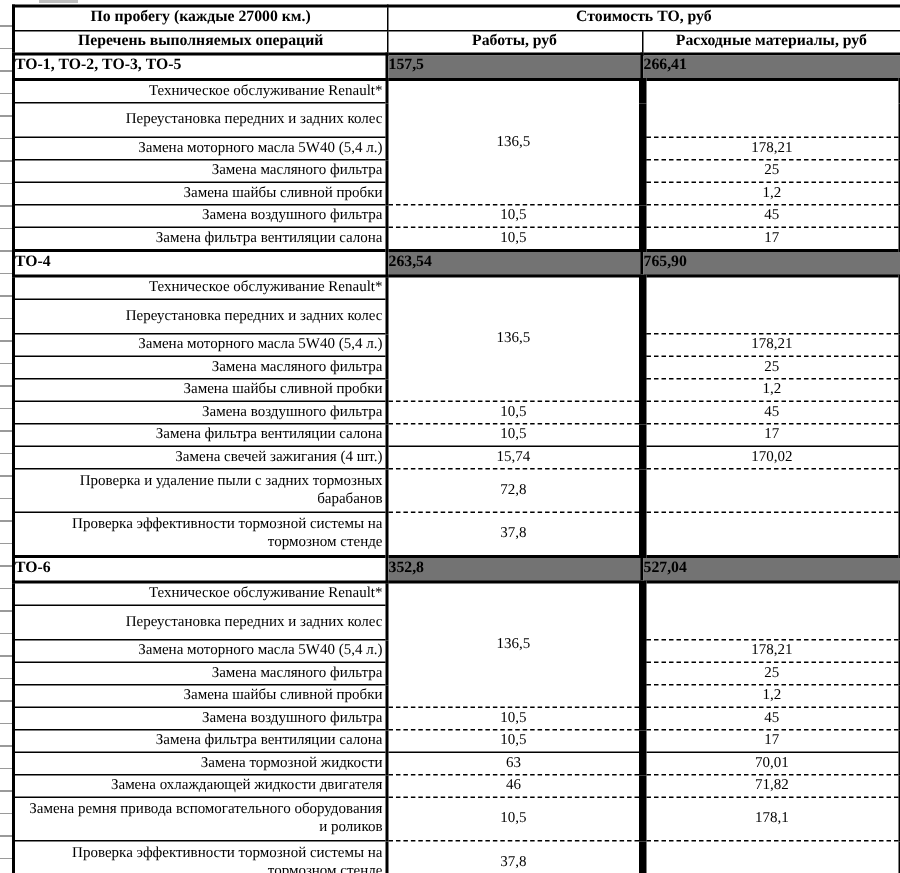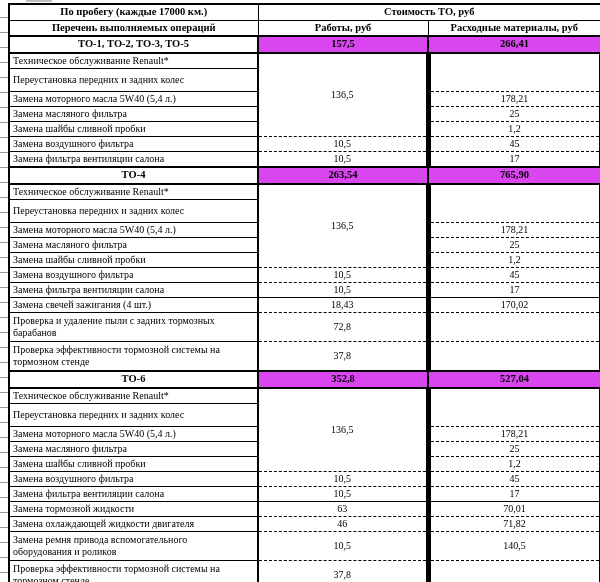--- a/index.html
+++ b/index.html
@@ -19,30 +19,30 @@
     width:592px;height:577px;
     border:2px solid #000;background:#fff;
   }
   col.c1{width:249px}col.c2{width:170px}col.c3{width:173px}
   td{padding:0;overflow:hidden;font-size:10px;line-height:1.18;vertical-align:middle}
   
   tr.rh1>td,tr.rh2>td{font-weight:bold;text-align:center;border:1px solid #000;font-size:10.5px}
   tr.rh1>td{height:15px}
   tr.rh2>td{height:14px}
   
-  tr.sec>td{border:2px solid #000;font-weight:bold;text-align:center;height:15px;font-size:10.5px}
-  td.sv{background:#d946ef}
+  tr.sec>td{border:2px solid #000;font-weight:bold;text-align:left;height:15px;font-size:10.5px}
+  td.sv{background:#737373}
   td.st{background:#fff}
   
   tr.std>td{height:12px}
   tr.tall>td{height:20px}
   tr.two>td{height:26px}
   td.lbl{
     border:1px solid #000;border-right:2px solid #000;
-    text-align:left;padding:1px 13px 1px 3px;
+    text-align:right;padding:1px 2px 1px 3px;
   }
   td.val{text-align:center;border-left:1px solid #000;border-right:5px solid #000000}
   td.bt-d{border-top:1px dashed #000}
   td.bt-s{border-top:1px solid #000}
 </style>
 </head>
 <body>
 
 <div class="artifact"></div>
 
@@ -51,21 +51,21 @@
 
   <table class="maint">
     <colgroup>
         <col class="c1">
         <col class="c2">
         <col class="c3">
       </colgroup>
 
     <tbody>
         <tr class="rh1">
-      <td>По пробегу (каждые 17000 км.)</td>
+      <td>По пробегу (каждые 27000 км.)</td>
       <td colspan="2">Стоимость ТО, руб</td>
     </tr>
     <tr class="rh2">
       <td>Перечень выполняемых операций</td>
       <td>Работы, руб</td>
       <td>Расходные материалы, руб</td>
     </tr>
 
     <tr class="sec">
       <td class="st">ТО-1, ТО-2, ТО-3, ТО-5</td>
@@ -133,21 +133,21 @@
       <td class="val bt-d">10,5</td>
       <td class="val bt-d">45</td>
     </tr>
     <tr class="std">
       <td class="lbl">Замена фильтра вентиляции салона</td>
       <td class="val bt-d">10,5</td>
       <td class="val bt-d">17</td>
     </tr>
     <tr class="std">
       <td class="lbl">Замена свечей зажигания (4 шт.)</td>
-      <td class="val bt-s">18,43</td>
+      <td class="val bt-s">15,74</td>
       <td class="val bt-s">170,02</td>
     </tr>
     <tr class="two">
       <td class="lbl">Проверка и удаление пыли с задних тормозных барабанов</td>
       <td class="val bt-d">72,8</td>
       <td class="val bt-d"></td>
     </tr>
     <tr class="two">
       <td class="lbl">Проверка эффективности тормозной системы на тормозном стенде</td>
       <td class="val bt-d">37,8</td>
@@ -195,21 +195,21 @@
       <td class="val bt-s">70,01</td>
     </tr>
     <tr class="std">
       <td class="lbl">Замена охлаждающей жидкости двигателя</td>
       <td class="val bt-d">46</td>
       <td class="val bt-d">71,82</td>
     </tr>
     <tr class="two">
       <td class="lbl">Замена ремня привода вспомогательного оборудования и роликов</td>
       <td class="val bt-d">10,5</td>
-      <td class="val bt-d">140,5</td>
+      <td class="val bt-d">178,1</td>
     </tr>
     <tr class="two">
       <td class="lbl">Проверка эффективности тормозной системы на тормозном стенде</td>
       <td class="val bt-d">37,8</td>
       <td class="val bt-d"></td>
     </tr>
   </tbody>
     </table>
 </div>
 

